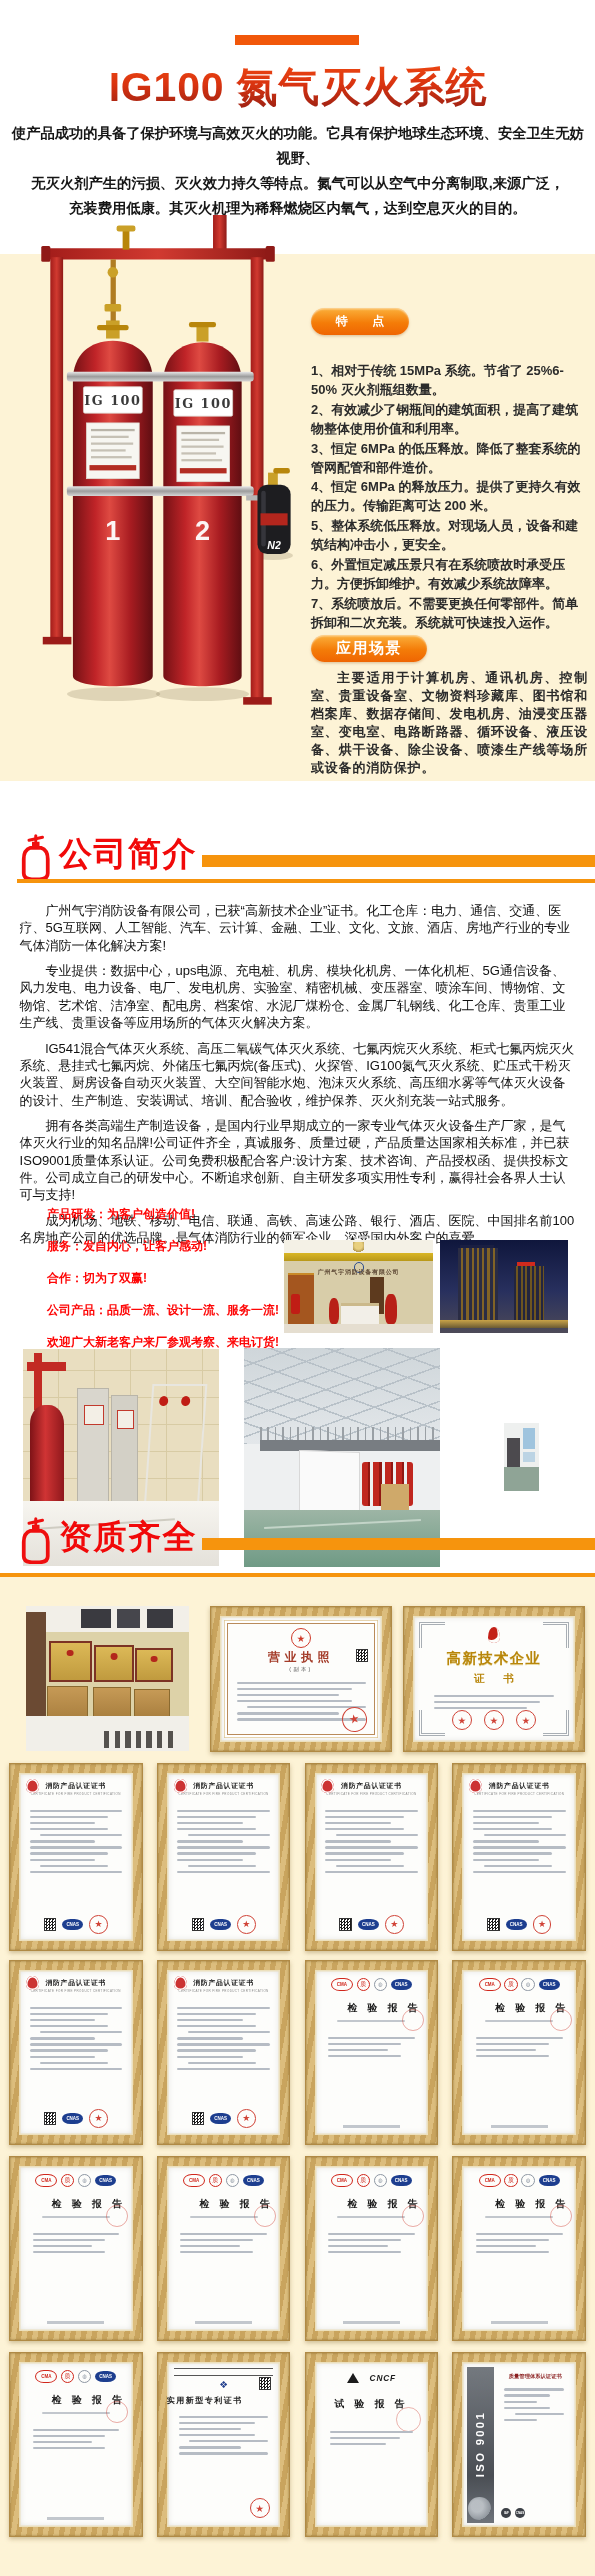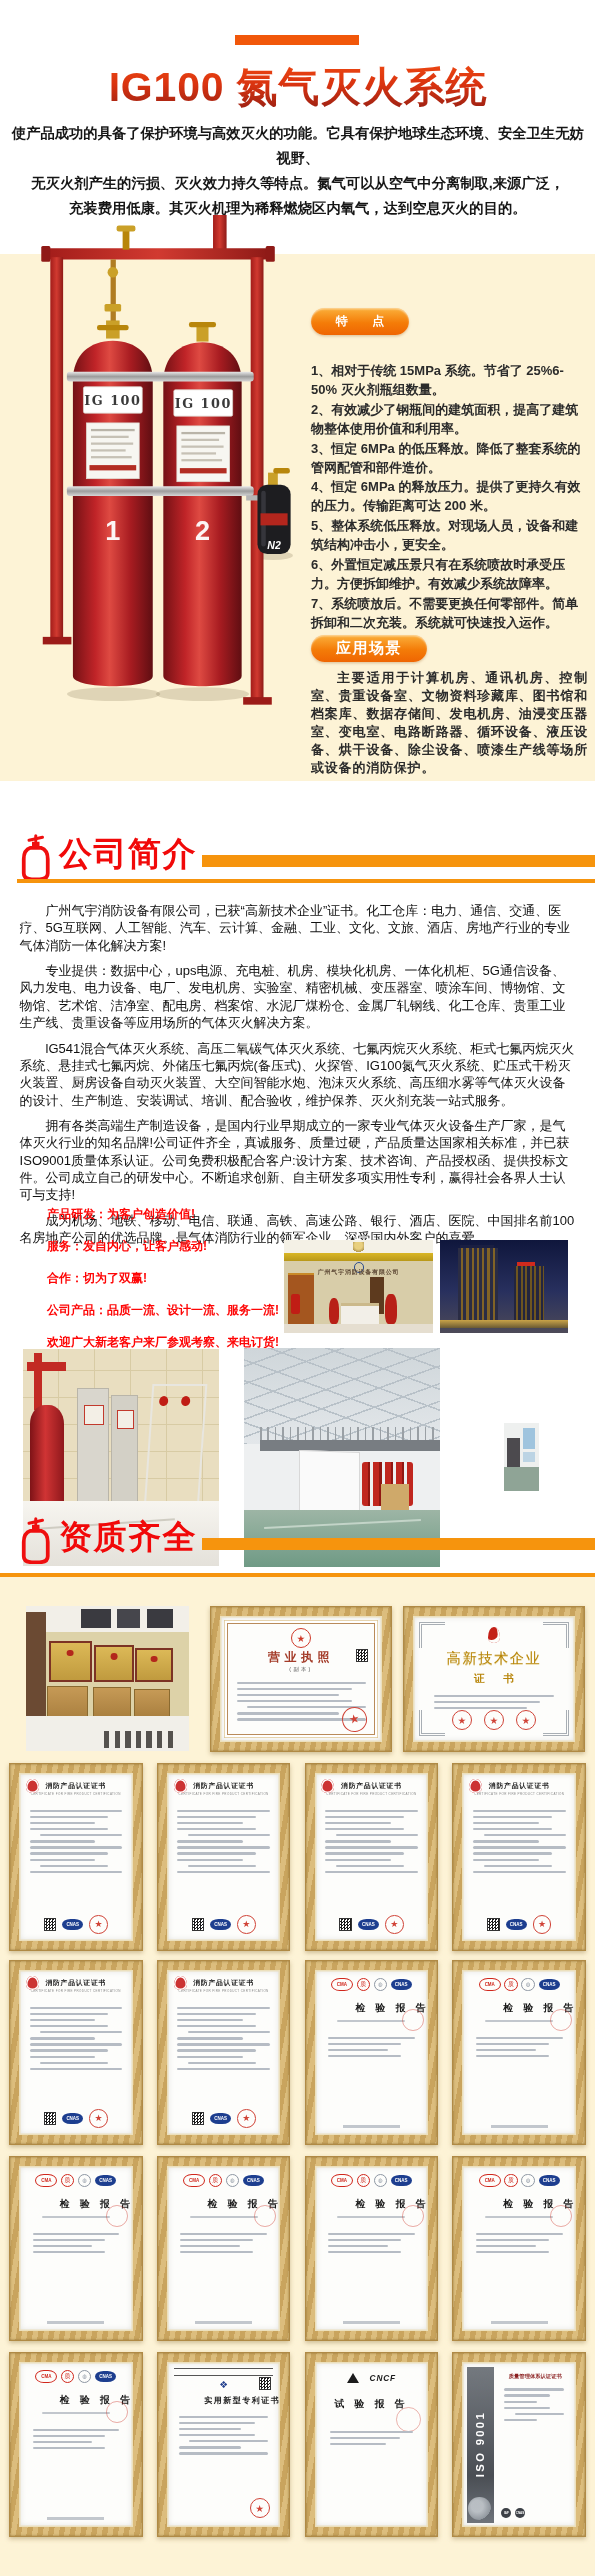--- a/index.html
+++ b/index.html
@@ -136,29 +136,29 @@
 
   .fc-head{position:absolute;left:0;top:6px;width:100%;text-align:center;}
   .fc-logo{position:absolute;left:6.8px;top:0;width:13px;height:14.3px;background:#c33;border-radius:50% 50% 50% 50%/60% 60% 40% 40%;
     box-shadow:inset 0 0 0 1.5px #fff, inset 0 0 0 2.3px #c33;}
   .fc-title{font-size:6.8px;font-weight:800;color:#222;letter-spacing:0.8px;margin-top:1.5px;}
   .fc-sub{font-size:3px;color:#8b8b8b;margin-top:1.5px;letter-spacing:0.4px;}
   .fc-foot{position:absolute;left:0;bottom:7.5px;width:100%;display:flex;align-items:center;justify-content:center;gap:6px;}
   .fc-foot .seal{width:16.6px;height:16.6px;font-size:9px;}
 
   .rp-logos{position:absolute;top:7.5px;left:0;width:100%;display:flex;justify-content:center;gap:3.8px;align-items:center;}
-  .rp-title{position:absolute;top:32px;left:12px;width:100%;text-align:center;font-size:9.8px;font-weight:800;color:#1a1a1a;letter-spacing:3.8px;padding-left:9px;}
+  .rp-title{position:absolute;top:32px;left:4px;width:100%;text-align:center;font-size:9.8px;font-weight:800;color:#1a1a1a;letter-spacing:3.8px;padding-left:9px;}
   .rp-no{position:absolute;top:50px;left:20%;width:60%;height:2.3px;background:#c2c7cd;border-radius:1.5px;}
   .rp-lines{position:absolute;top:63px;left:4.5px;right:4.5px;}
   .rp-sealhint{position:absolute;right:4.5px;top:39px;width:19.6px;height:19.6px;border:1.5px solid rgba(208,67,55,.45);border-radius:50%;}
   .rp-bottom{position:absolute;bottom:7.5px;left:25%;width:50%;height:2.3px;background:#c2c7cd;}
 
   .pat-orn{position:absolute;top:6px;left:7.5px;right:7.5px;height:6px;border-top:0.8px solid #555;border-bottom:1.5px double #555;}
   .pat-logo{position:absolute;top:16.6px;left:0;width:100%;text-align:center;color:#23408e;font-size:9.8px;font-weight:800;}
-  .pat-title{position:absolute;top:33px;left:0;width:100%;text-align:right;font-size:8px;font-weight:800;color:#222;letter-spacing:1.5px;}
+  .pat-title{position:absolute;top:33px;left:0;width:100%;text-align:left;font-size:8px;font-weight:800;color:#222;letter-spacing:1.5px;}
   .pat-lines{position:absolute;top:50px;left:3px;right:3px;}
   .pat-seal{position:absolute;right:10.6px;bottom:9px;width:18px;height:18px;font-size:9.8px;}
   .pat-qr{position:absolute;right:9px;top:15px;}
 
   .ts-logos{position:absolute;top:10.6px;left:0;width:100%;display:flex;justify-content:center;gap:10.6px;align-items:center;}
   .ts-tri{width:0;height:0;border-left:6px solid transparent;border-right:6px solid transparent;border-bottom:10.6px solid #1c1c1c;}
   .ts-cncf{font-size:8.3px;font-weight:800;font-style:italic;color:#1c1c1c;letter-spacing:0.8px;}
   .ts-title{position:absolute;top:36px;left:0;width:100%;text-align:center;font-size:9.8px;font-weight:800;color:#1a1a1a;letter-spacing:3.8px;}
   .ts-lines{position:absolute;top:65px;left:6px;right:6px;}
   .ts-sealhint{position:absolute;right:7.5px;top:45px;width:22.6px;height:22.6px;border:1.5px solid rgba(208,67,55,.4);border-radius:50%;}
@@ -183,21 +183,21 @@
   .lic-seal{position:absolute;right:15px;bottom:10.6px;width:22.6px;height:22.6px;font-size:12px;transform:rotate(-12deg);}
 
   .ht-corner{position:absolute;width:22.6px;height:22.6px;border:0 double #a8aeb4;}
   .ht-tl{left:6px;top:6px;border-top-width:3px;border-left-width:3px;}
   .ht-tr{right:6px;top:6px;border-top-width:3px;border-right-width:3px;}
   .ht-bl{left:6px;bottom:6px;border-bottom-width:3px;border-left-width:3px;}
   .ht-br{right:6px;bottom:6px;border-bottom-width:3px;border-right-width:3px;}
   .ht-flame{position:absolute;top:10.6px;left:50%;transform:translateX(-50%);width:12px;height:16.6px;background:#c32017;
     border-radius:50% 50% 50% 50%/65% 65% 35% 35%;box-shadow:inset -2.3px -3px 0 #fdfdfb;}
   .ht-title{position:absolute;top:33px;left:0;width:100%;text-align:center;font-family:"DejaVu Serif","Liberation Serif",serif;
-    font-size:14.3px;font-weight:400;color:#b8860b;letter-spacing:1.5px;text-shadow:0 0.8px 0 #e9d9a0;}
+    font-size:14.3px;font-weight:700;color:#b8860b;letter-spacing:1.5px;text-shadow:0 0.8px 0 #e9d9a0;}
   .ht-sub{position:absolute;top:56px;left:0;width:100%;text-align:center;font-family:"DejaVu Serif","Liberation Serif",serif;
     font-size:10.6px;font-weight:800;color:#b8860b;letter-spacing:7.5px;text-indent:7.5px;}
   .ht-lines{position:absolute;top:75px;left:12px;right:12px;}
   .ht-seals{position:absolute;bottom:12px;left:0;width:100%;display:flex;justify-content:center;gap:12px;}
   .ht-seals .seal{width:18px;height:18px;font-size:9.8px;}
 
   .ph-plaques{background:#ddd2a8;}
   .pl-top{left:0;top:0;width:100%;height:18%;background:#f2efe8;}
   .pl-slot1{left:34%;top:2%;width:18%;height:13%;background:#3a3a40;}
   .pl-slot2{left:56%;top:2%;width:14%;height:13%;background:#46464c;}

